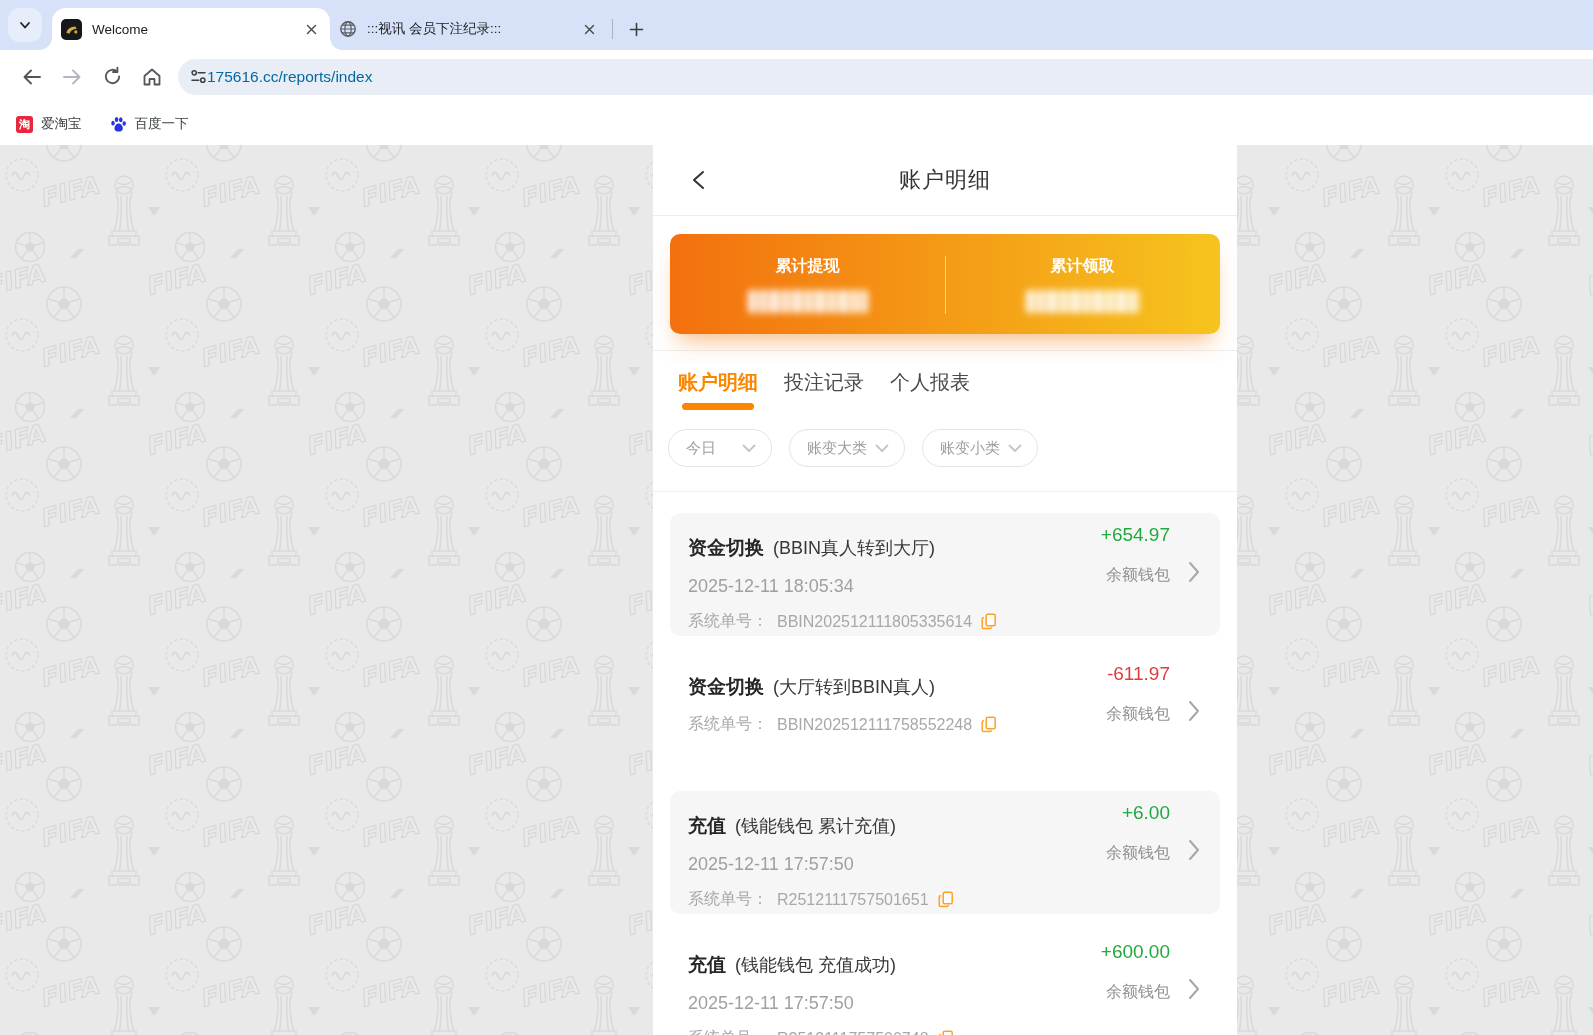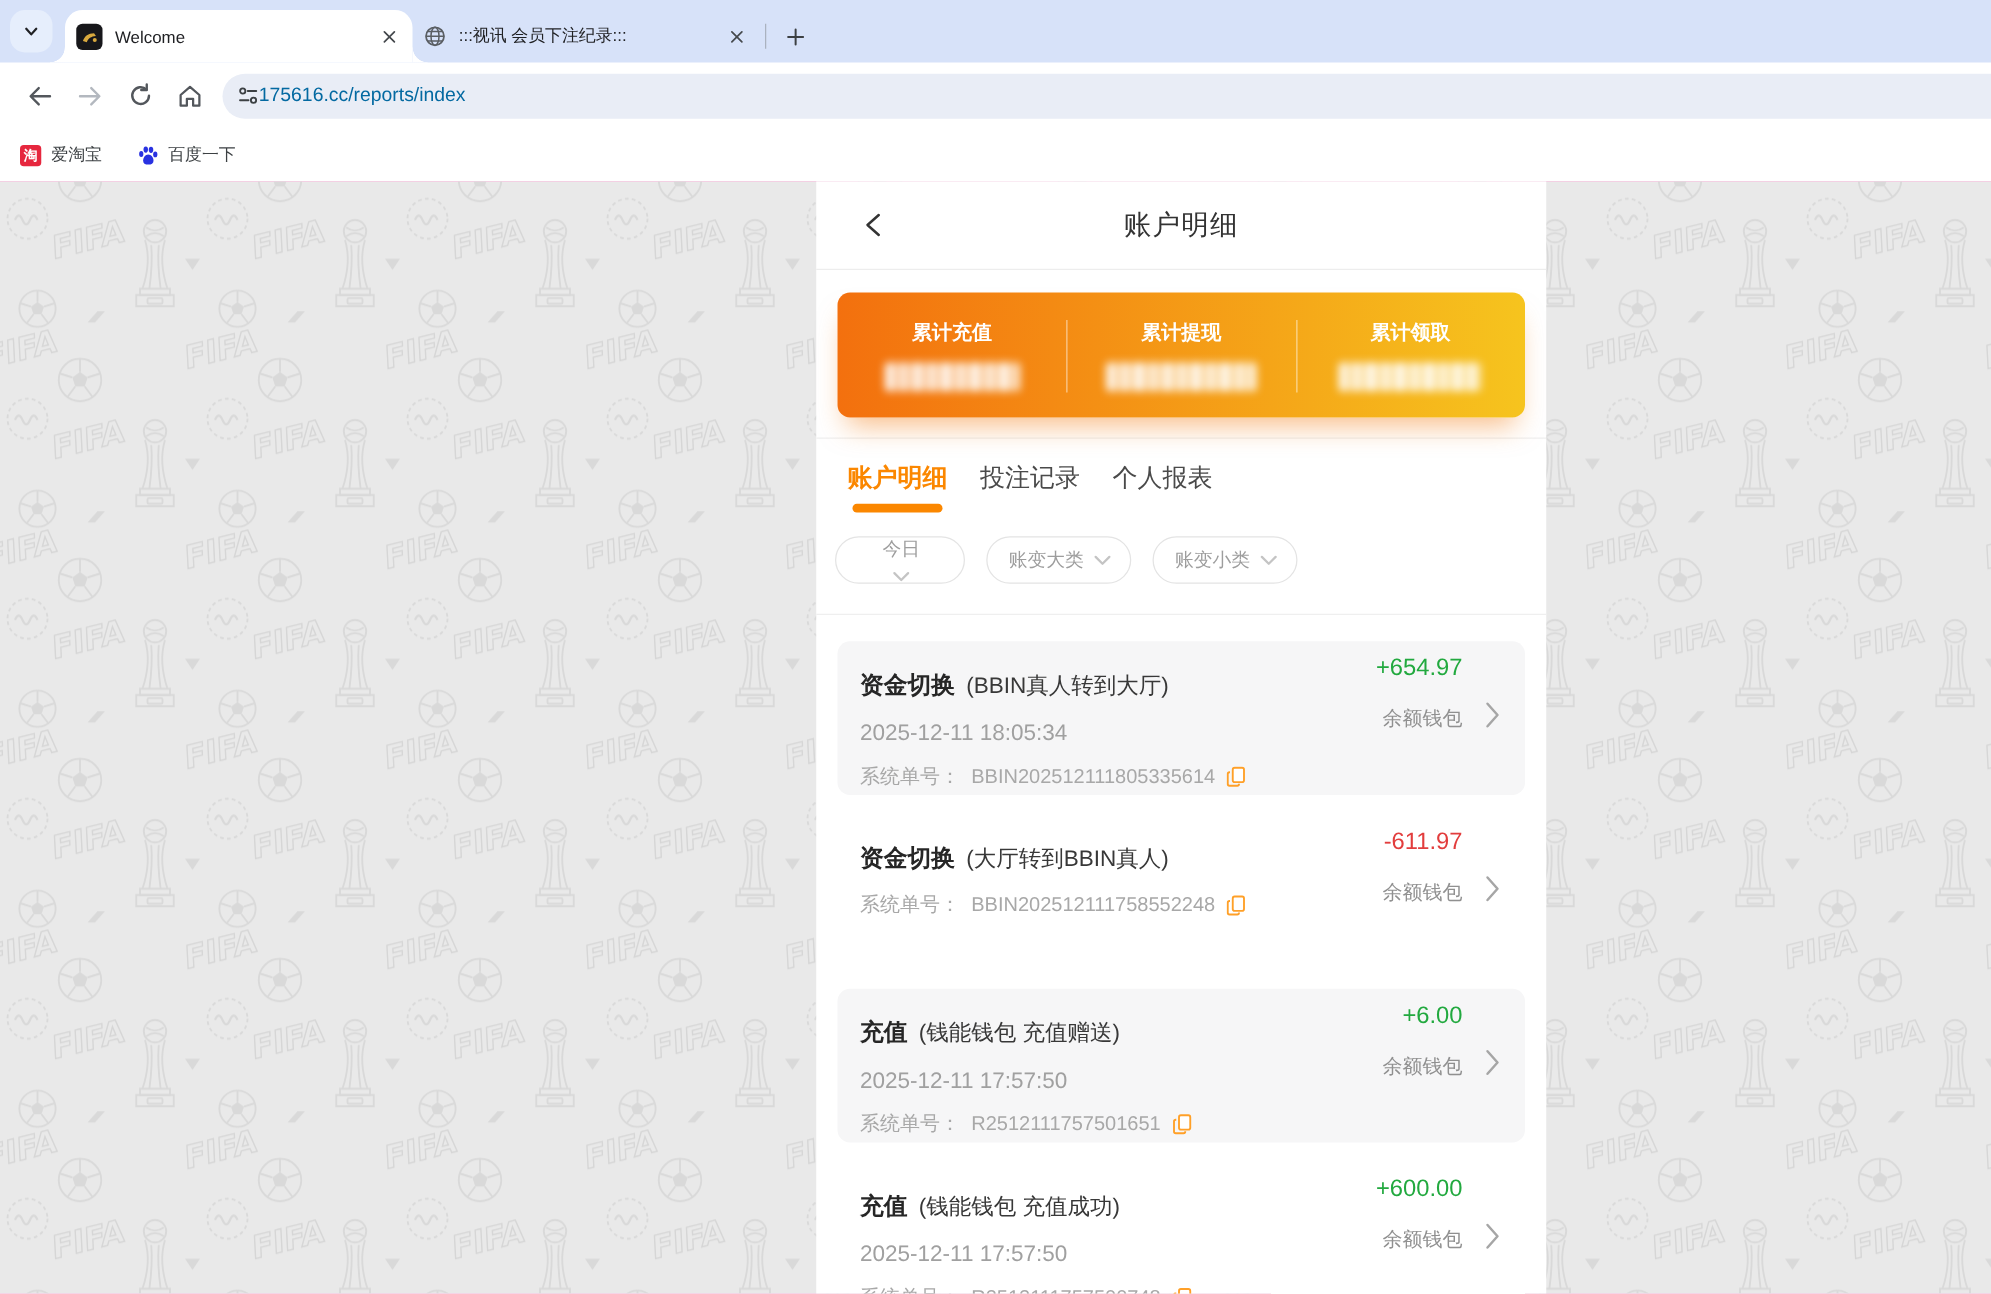--- a/index.html
+++ b/index.html
@@ -47,21 +47,21 @@
   .sum-blob { height:23px; border-radius:3px; filter:blur(3.5px); background:repeating-linear-gradient(90deg, rgba(255,255,255,.95) 0 7px, rgba(255,255,255,.45) 7px 11px, rgba(255,255,255,.85) 11px 18px, rgba(255,255,255,.55) 18px 23px); }
   .blob-a { width:108px; } .blob-b { width:120px; } .blob-c { width:114px; }
 
   .main-tabs { display:flex; gap:26px; padding:18px 0 0 25px; }
   .main-tab { font-size:20px; color:#4a4a4a; padding-bottom:19px; position:relative; cursor:pointer; }
   .main-tab.active { color:#fb8700; font-weight:bold; }
   .main-tab.active::after { content:""; position:absolute; left:50%; transform:translateX(-50%); bottom:5px; width:72px; height:7px; border-radius:4px; background:#fb8700; }
 
   .filters { display:flex; gap:17px; padding:14px 0 24px 15px; border-bottom:1px solid #efefef; }
   .pill { height:38px; border:1px solid #e4e4e4; border-radius:19px; display:flex; align-items:center; justify-content:space-between; padding:0 15px 0 17px; cursor:pointer; background:#fff; }
-  .pill-1 { width:104px;flex-direction:column; } .pill-2,.pill-3 { width:116px; }
+  .pill-1 { width:104px; } .pill-2,.pill-3 { width:116px; }
   .pill-label { font-size:15px; color:#9d9d9d; }
 
   .txn-list { padding-top:21px; }
   .txn-row { height:123px; margin:0 17px 16px; border-radius:10px; position:relative; padding:22px 0 0 18px; }
   .txn-row.shaded { background:#f6f6f7; }
   .txn-titleline { display:flex; align-items:baseline; }
   .txn-type { font-size:19px; font-weight:bold; color:#262626; }
   .txn-subtitle { font-size:18px; color:#383838; margin-left:9px; }
   .txn-date { font-size:18px; color:#a0a0a0; margin-top:15px; }
   .txn-order { font-size:16px; color:#a8a8a8; margin-top:14px; display:flex; align-items:center; gap:9px; }
@@ -229,24 +229,20 @@
         <svg width="18" height="20" viewBox="0 0 18 20">
             <polyline points="13,2 4,10 13,18" fill="none" stroke="#333" stroke-width="2" stroke-linecap="round" stroke-linejoin="round"></polyline>
           </svg>
       </button>
       <div class="page-title">账户明细</div>
     </div>
 
     <div class="summary-wrap">
       <div class="summary-card">
         <div class="sum-col">
-          <div class="sum-label">累计充值</div>
-          <div class="sum-blob blob-a"></div>
-        </div>
-        <div class="sum-col">
           <div class="sum-label">累计提现</div>
           <div class="sum-blob blob-b"></div>
         </div>
         <div class="sum-col">
           <div class="sum-label">累计领取</div>
           <div class="sum-blob blob-c"></div>
         </div>
       </div>
     </div>
 
@@ -325,21 +321,21 @@
     </div>
     <div class="txn-chev">
       <svg width="12" height="22" viewBox="0 0 12 22">
               <polyline points="2,2 10,11 2,20" fill="none" stroke="#a6a6a6" stroke-width="2" stroke-linecap="round" stroke-linejoin="round"></polyline>
             </svg>
     </div>
   </div>
         <div class="txn-row shaded">
     <div class="txn-titleline">
       <span class="txn-type">充值</span>
-      <span class="txn-subtitle">(钱能钱包 充值赠送)</span>
+      <span class="txn-subtitle">(钱能钱包 累计充值)</span>
     </div>
     <div class="txn-date">2025-12-11 17:57:50</div>
     <div class="txn-order">
       <span>系统单号：</span>
       <span>R2512111757501651</span>
       <button class="copy-btn">
         <svg width="16" height="17" viewBox="0 0 16 17">
                 <rect x="5.2" y="1.2" width="9" height="11.5" rx="1.5" fill="#fff" stroke="#ffa028" stroke-width="1.5"></rect>
                 <path d="M3,4.8 H2.6 A1.4,1.4 0 0 0 1.2,6.2 V14.2 A1.4,1.4 0 0 0 2.6,15.6 H8.8 A1.4,1.4 0 0 0 10.2,14.2 V14" fill="none" stroke="#ffa028" stroke-width="1.5"></path>
               </svg>

